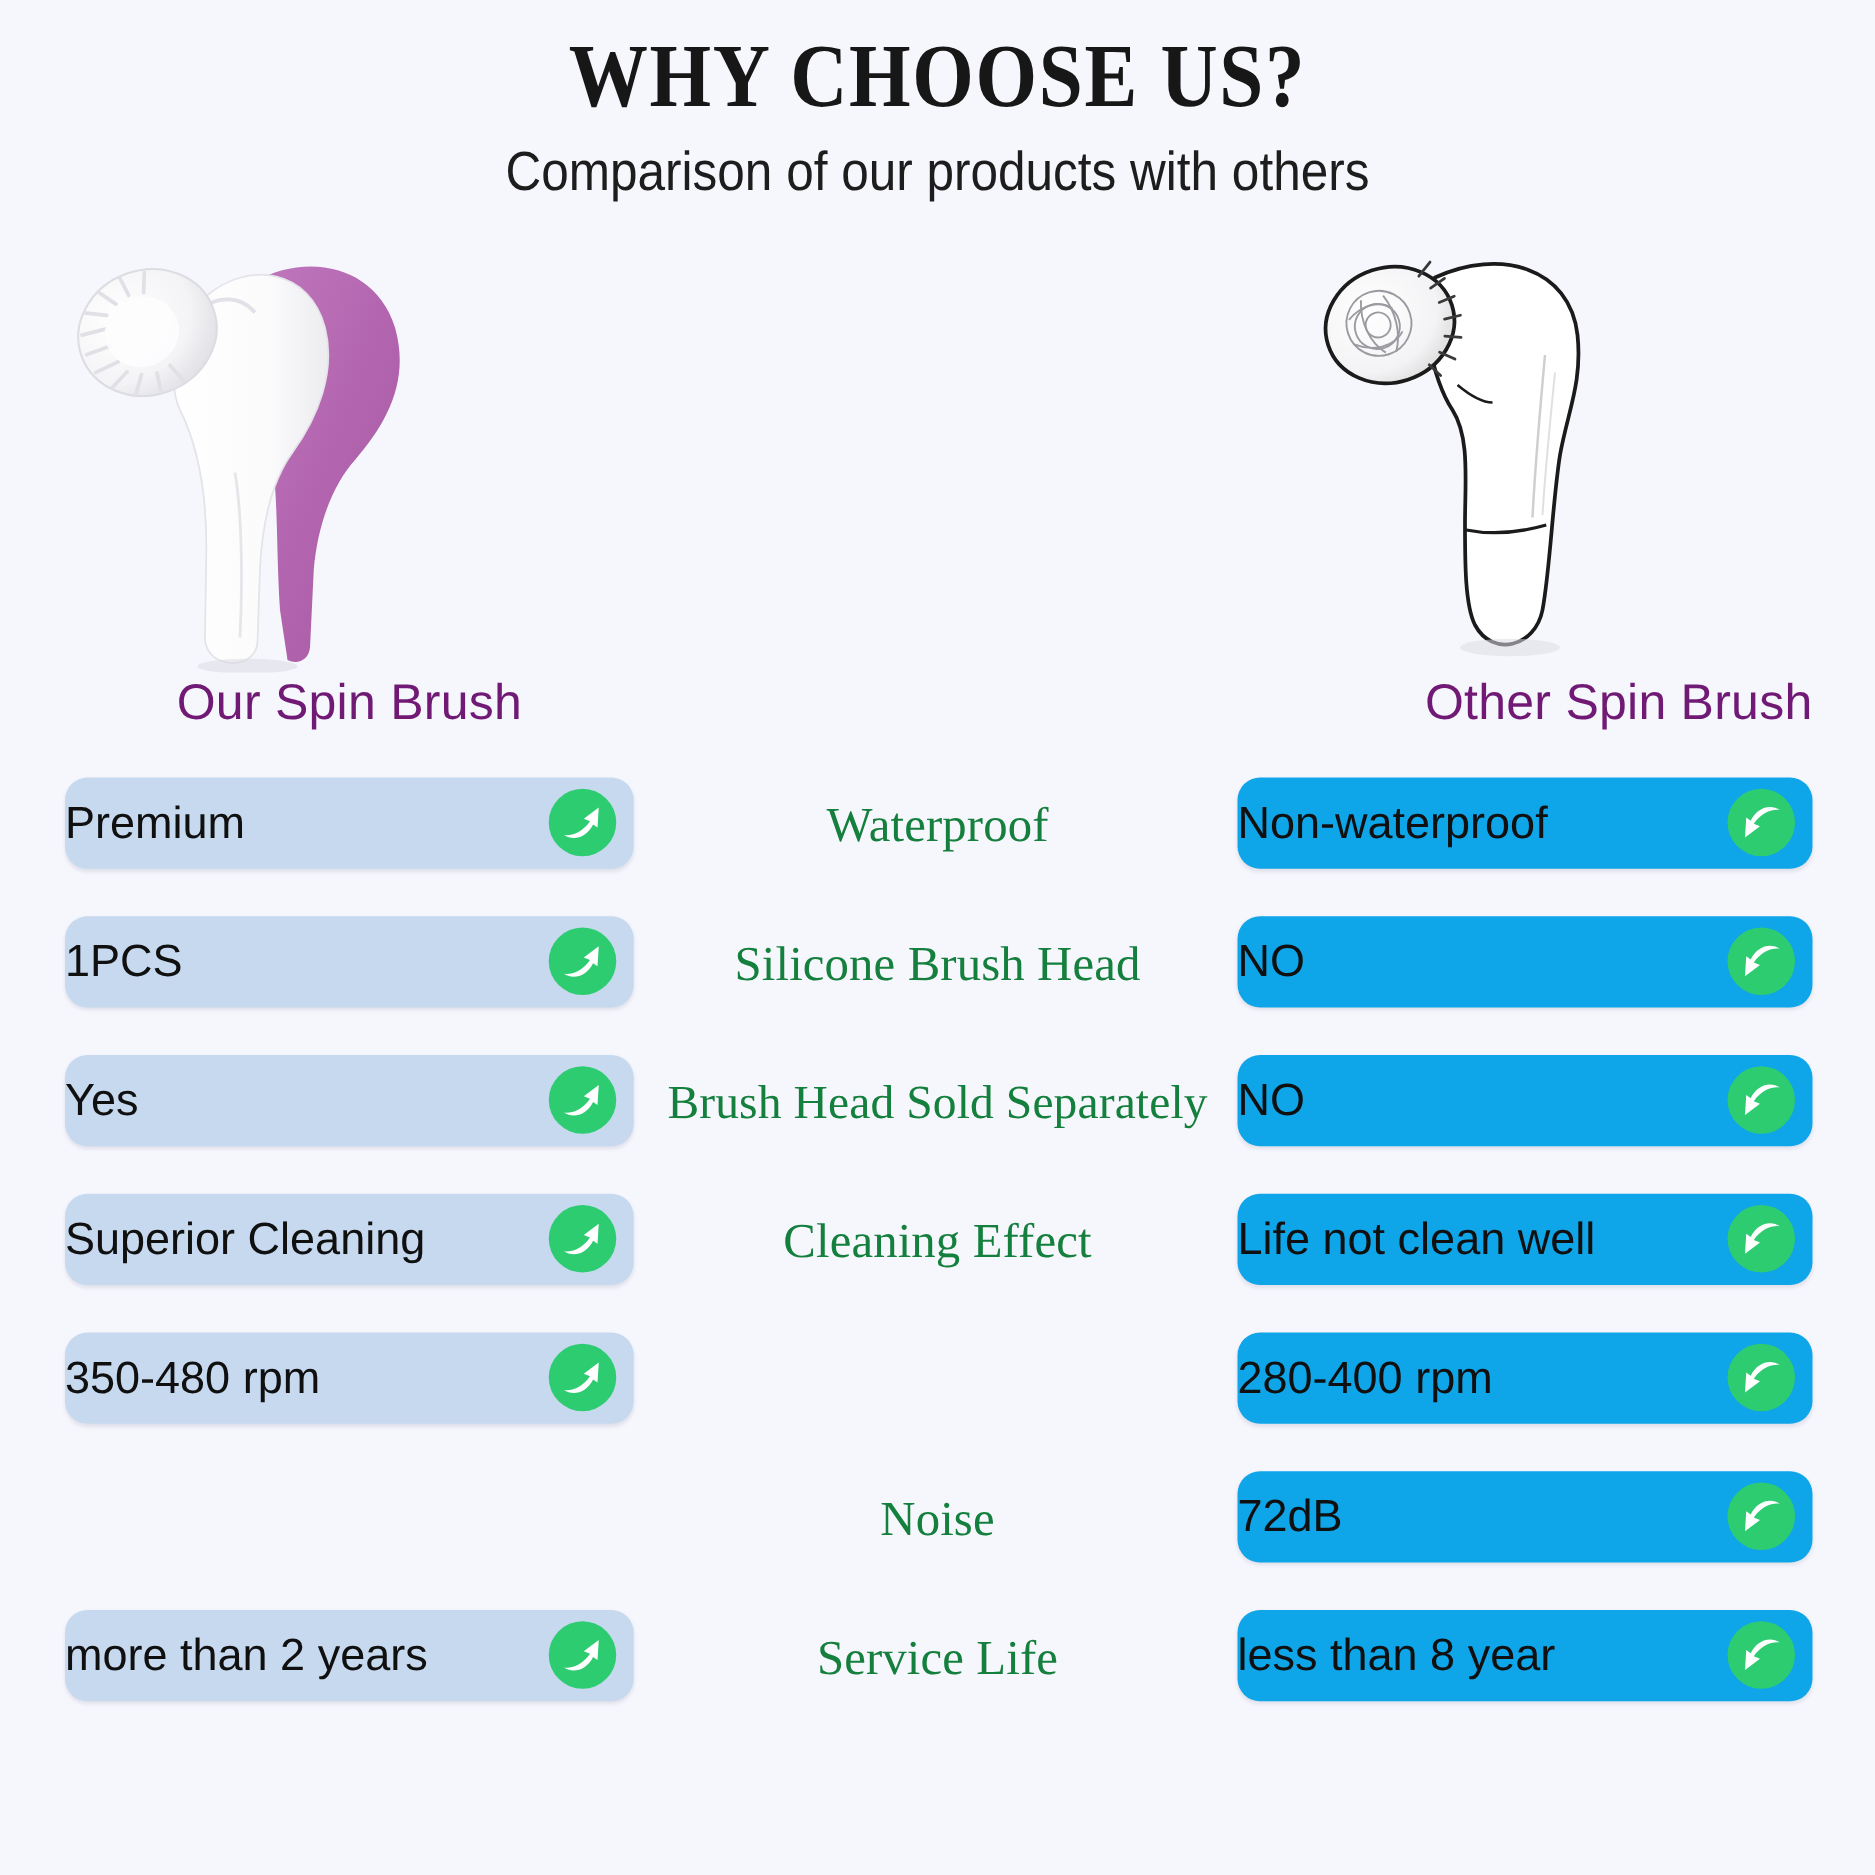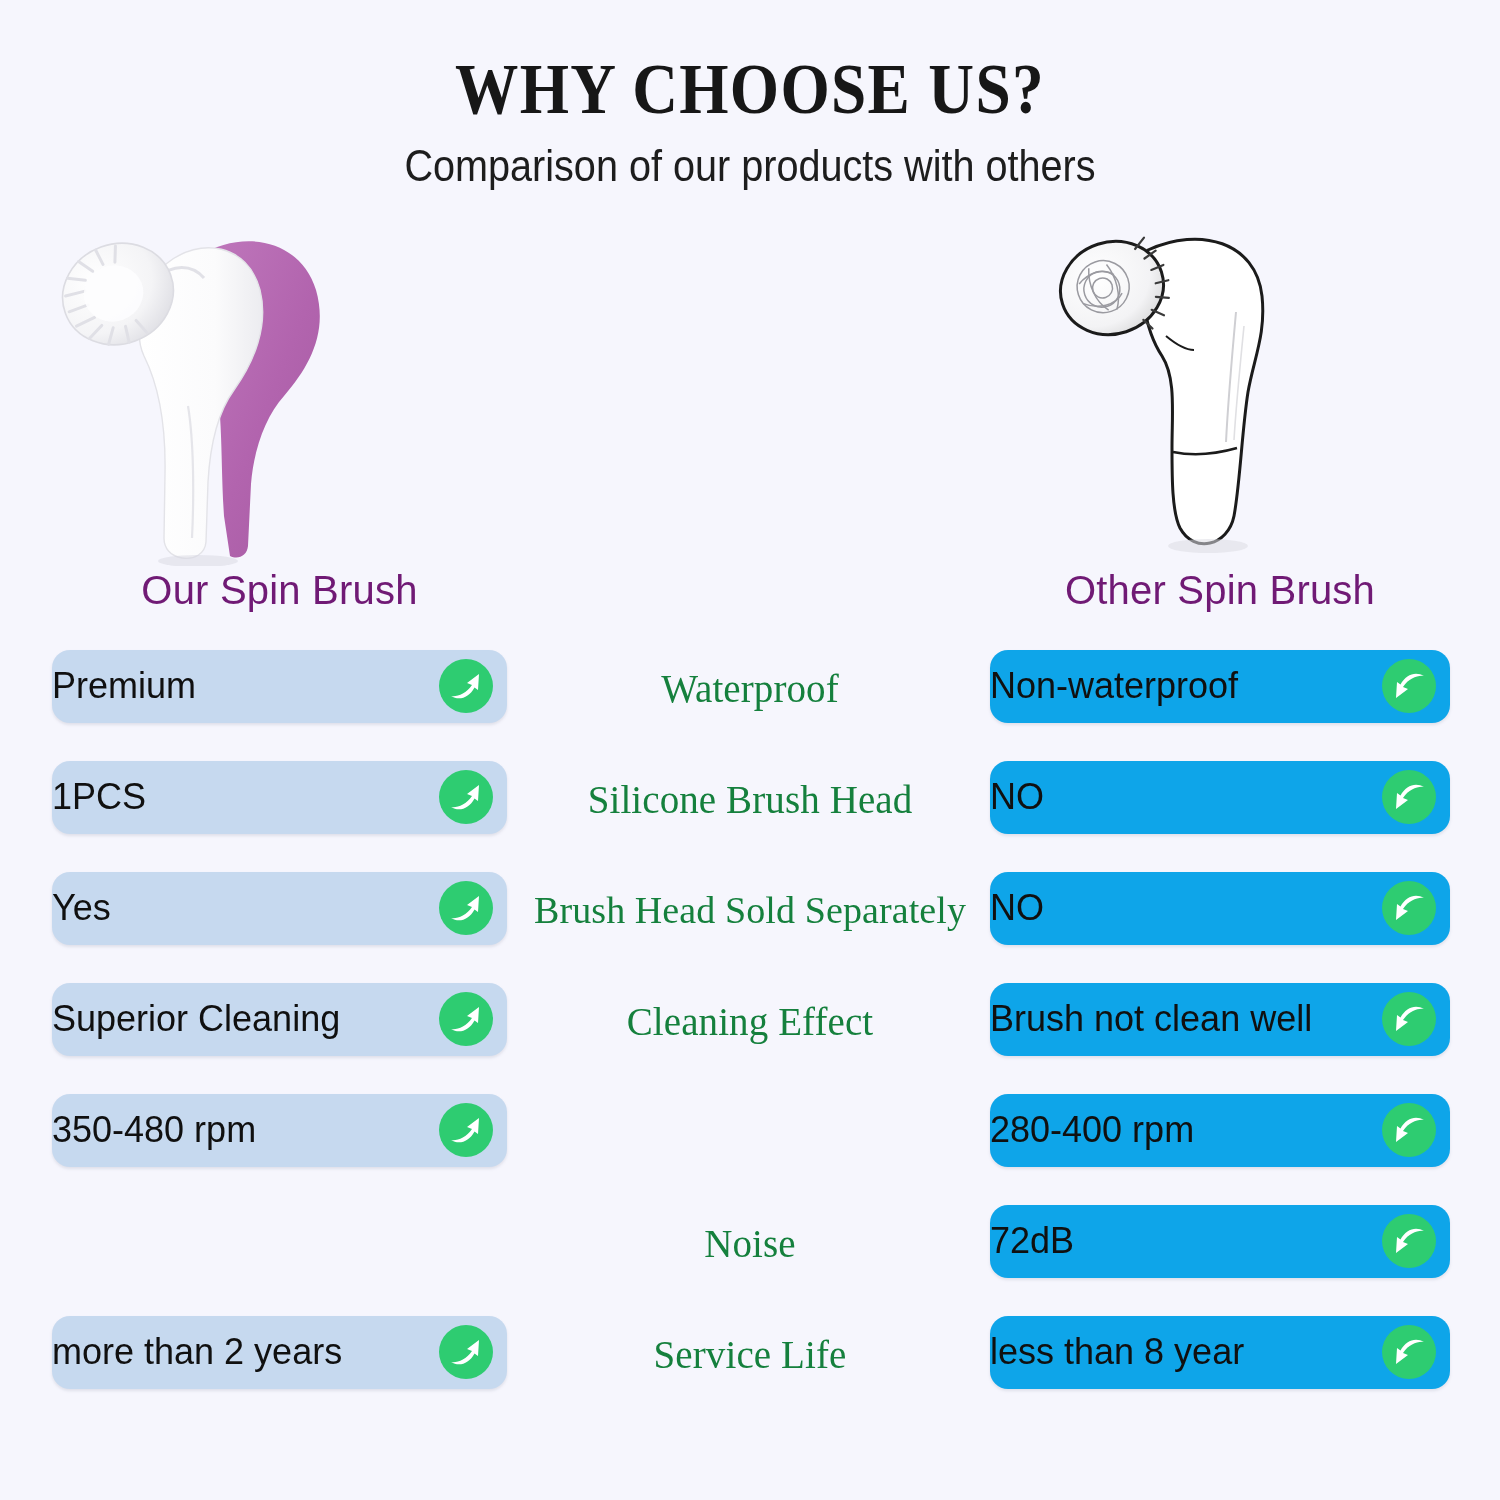--- a/index.html
+++ b/index.html
@@ -13,21 +13,21 @@
   }
 
   #page {
     position: relative;
     width: 1500px;
     height: 1500px;
     background: #f6f6fd;
   }
 
   
-  .header { text-align: center; padding-top: 52px; }
+  .header { text-align: center; padding-top: 24px; }
 
   .main-title {
     font-family: "Liberation Serif", serif;
     font-size: 72px;
     font-weight: 700;
     letter-spacing: 1.5px;
     color: #171717;
     line-height: 1.05;
     transform: scaleX(0.88);
   }
@@ -68,21 +68,21 @@
     position: absolute;
     top: 0;
     font-family: "Liberation Sans", sans-serif;
     font-size: 40px;
     font-weight: 400;
     color: #701a75;
     letter-spacing: 0.2px;
     white-space: nowrap;
   }
   .col-heading-left  { left: 52px;  width: 455px; text-align: center; }
-  .col-heading-right { left: 990px; width: 460px; text-align: center; }
+  .col-heading-right { left: 990px; width: 460px; text-align: right; }
 
   
   .table {
     position: relative;
     margin-top: 16px;
     padding: 0 0 0 0;
   }
 
   .row {
     position: relative;
@@ -351,21 +351,21 @@
         <span class="badge badge-left">
   <svg viewBox="0 0 40 40" xmlns="http://www.w3.org/2000/svg">
     <path d="M5 30 C11 31 20 28 26 19 L21 17 L33 8 L32 24 L28.5 21.5 C23 32 13 35 5 30 Z" fill="#ffffff"></path>
   </svg>
 </span>
       </div>
 
       <div class="feature">Cleaning Effect</div>
 
       <div class="pill pill-right">
-        <span class="pill-text wide">Brush not clean well</span>
+        <span class="pill-text wide">Life not clean well</span>
         <span class="badge badge-right">
   <svg viewBox="0 0 40 40" xmlns="http://www.w3.org/2000/svg">
     <path d="M5 30 C11 31 20 28 26 19 L21 17 L33 8 L32 24 L28.5 21.5 C23 32 13 35 5 30 Z" fill="#ffffff"></path>
   </svg>
 </span>
       </div>
     </div>
       <div class="row">
       <div class="pill pill-left">
         <span class="pill-text">350-480 rpm</span>

